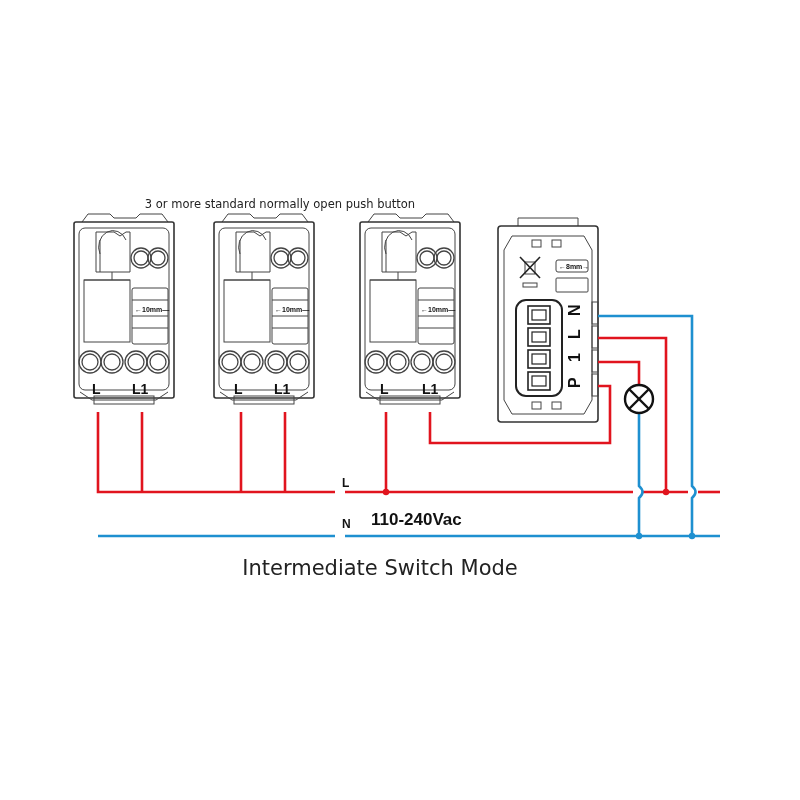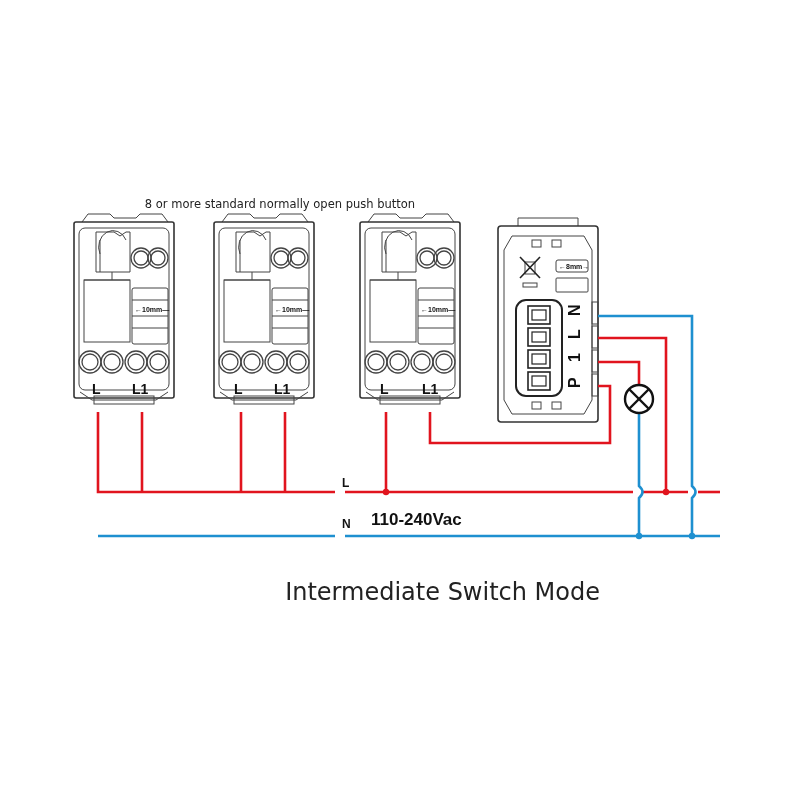--- a/index.html
+++ b/index.html
@@ -1,32 +1,32 @@
 <!DOCTYPE html>
 <html><head>
   <meta charset="utf-8">
   <style>
     html, body { margin: 0; padding: 0; background: #ffffff; }
     body { width: 800px; height: 800px; position: relative; overflow: hidden; font-family: "DejaVu Sans", sans-serif; }
     #diagram { position: absolute; left: 0; top: 0; width: 800px; height: 800px; }
     .caption-top { position: absolute; left: 0; width: 560px; top: 197px; text-align: center; font-family: "DejaVu Sans", sans-serif; font-size: 11.5px; color: #222; }
-    .caption-bottom { position: absolute; left: 160px; width: 440px; top: 578px; text-align: right; font-family: "DejaVu Sans", sans-serif; font-size: 24px; color: #222; }
+    .caption-bottom { position: absolute; left: 160px; width: 440px; top: 556px; text-align: center; font-family: "DejaVu Sans", sans-serif; font-size: 21px; color: #222; }
     .bus-label { position: absolute; font-family: "Liberation Sans", sans-serif; font-weight: bold; font-size: 12px; color: #111; }
     .voltage { position: absolute; left: 371px; top: 510px; font-family: "Liberation Sans", sans-serif; font-weight: bold; font-size: 17px; color: #111; }
     .sw-outline { fill: #ffffff; stroke: #333; stroke-width: 1.6; }
     .thin { fill: none; stroke: #444; stroke-width: 1; }
     .ring { fill: none; stroke: #444; stroke-width: 1.3; }
     .tlabel { font-family: "Liberation Sans", sans-serif; font-weight: bold; font-size: 14px; fill: #111; }
     .mm { font-family: "Liberation Sans", sans-serif; font-weight: bold; font-size: 7px; fill: #111; }
     .ptl { font-family: "Liberation Sans", sans-serif; font-weight: bold; font-size: 16px; fill: #111; }
   </style>
 </head>
 <body>
 
-<div class="caption-top">8 or more standard normally open push button</div>
+<div class="caption-top">3 or more standard normally open push button</div>
 
 <svg id="diagram" viewBox="0 0 800 800" xmlns="http://www.w3.org/2000/svg">
 
   <defs>
     <g id="pb">
 
       <path class="thin" d="M8 12 L14 4 L36 4 L40 8 L62 8 L66 4 L88 4 L94 12"></path>
       <rect class="sw-outline" x="0" y="12" width="100" height="176" rx="2"></rect>
       <rect class="thin" x="5" y="18" width="90" height="162" rx="6"></rect>
 

